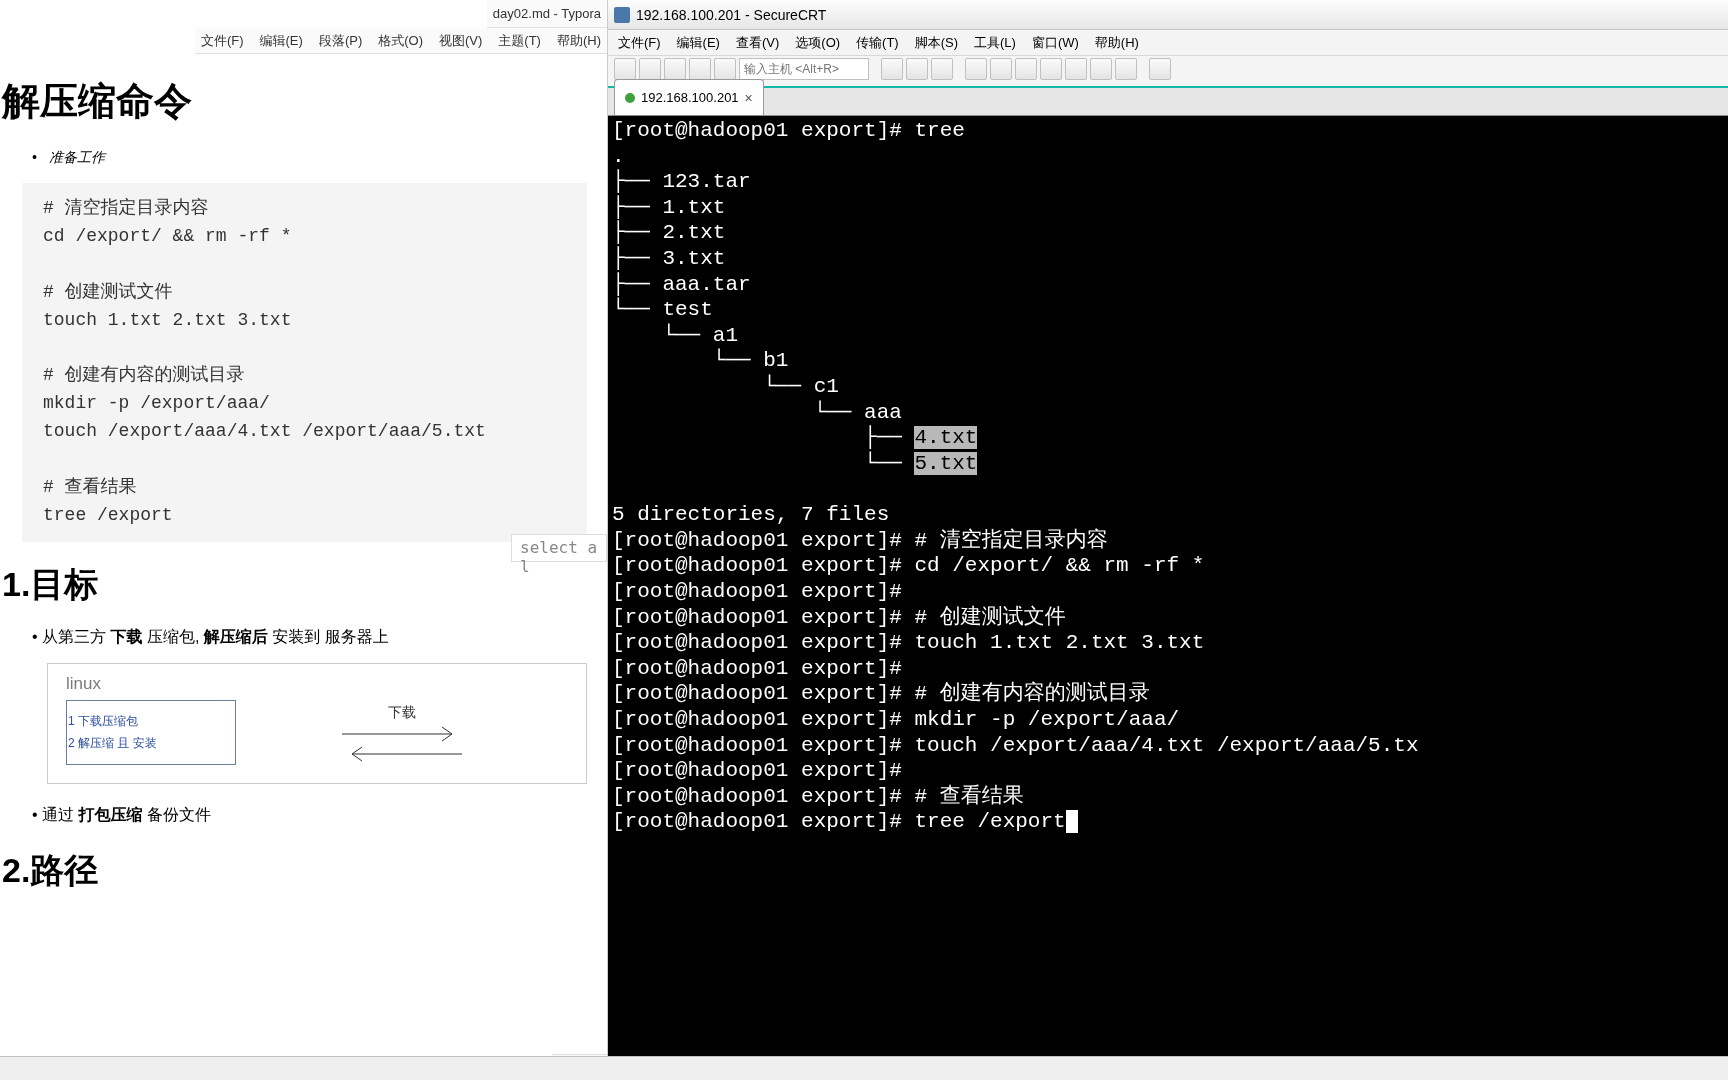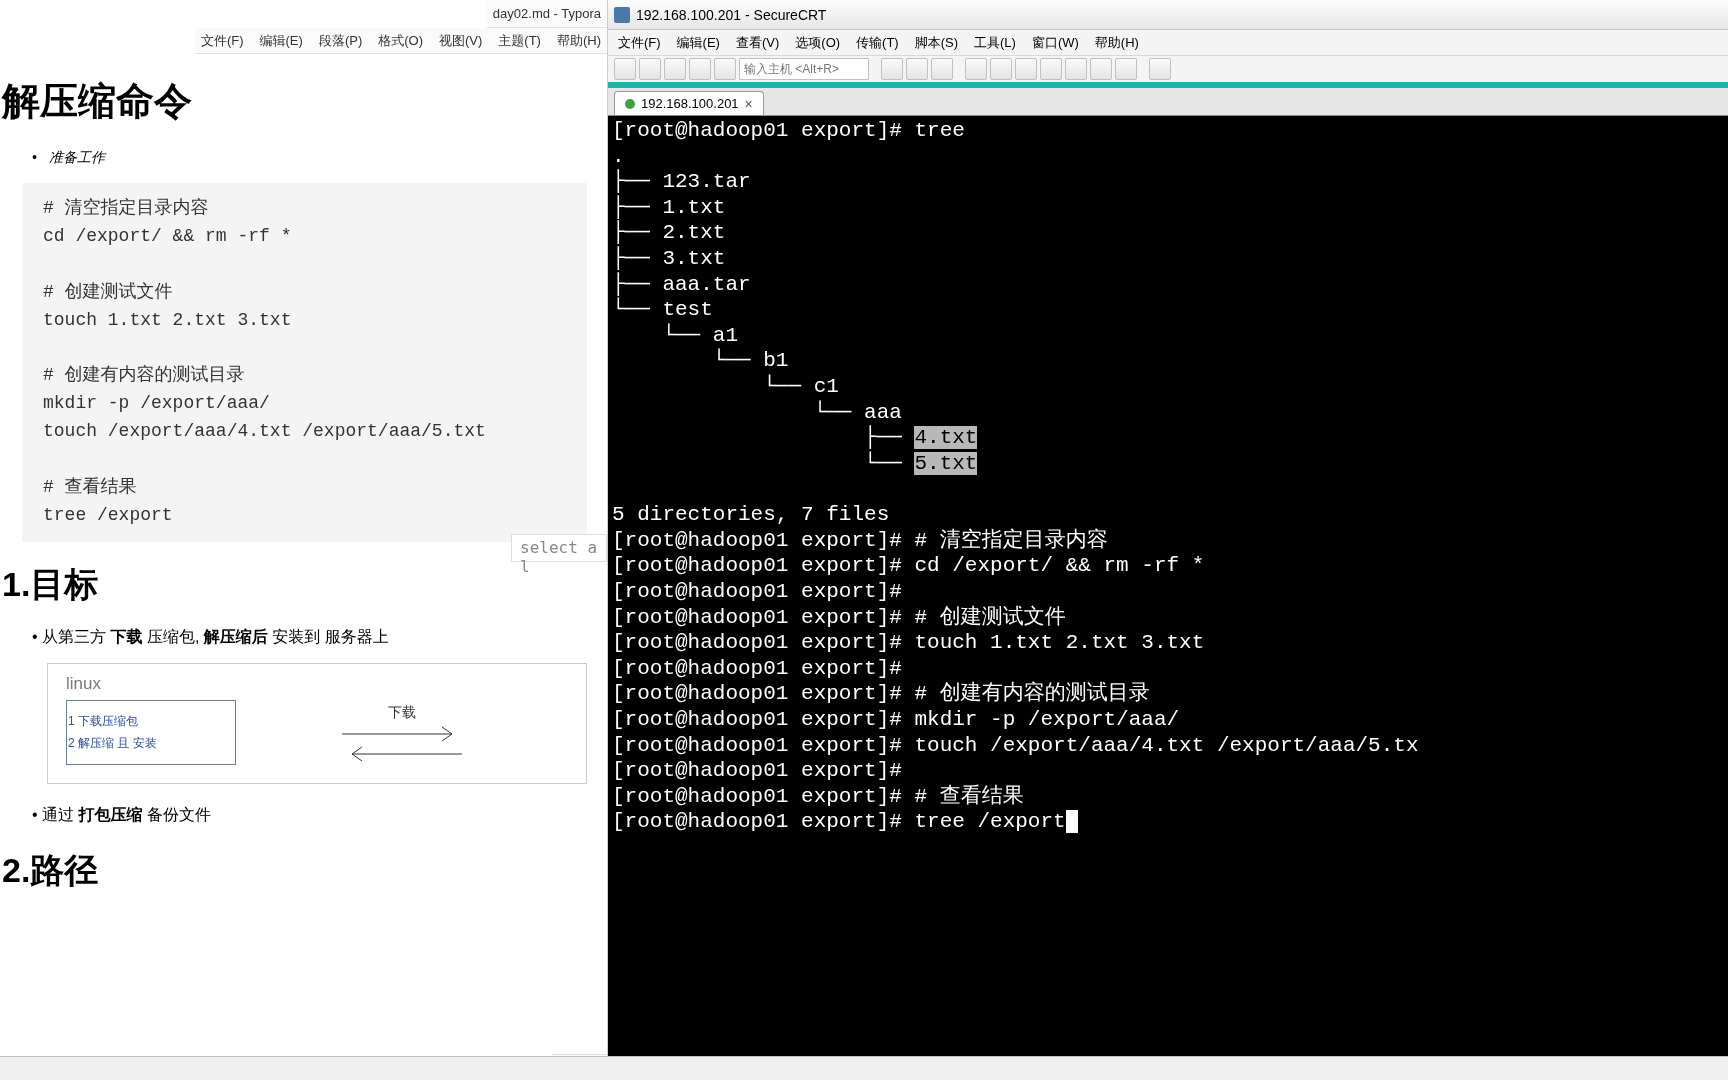--- a/index.html
+++ b/index.html
@@ -86,36 +86,36 @@
       background: linear-gradient(#fdfdfd,#e6e6e6);
       border-bottom: 1px solid #c8c8c8; font-size: 14px; gap: 6px;
     }
     .crt-icon { width: 16px; height: 16px; background: #4a78a8; border-radius: 2px; }
     .crt-menu {
       height: 26px; display: flex; align-items: center; gap: 16px;
       padding: 0 10px; background: #f4f4f4; font-size: 13px;
       border-bottom: 1px solid #d8d8d8;
     }
     .crt-toolbar {
-      height: 32px; display: flex; align-items: flex-end; gap: 3px;
+      height: 32px; display: flex; align-items: flex-start; gap: 3px;
       padding: 2px 6px; background: #f4f4f4;
-      border-bottom: 6px solid #14b8a6;
+      border-bottom: 2px solid #14b8a6;
     }
     .tb-btn { width: 22px; height: 22px; border: 1px solid #c0c0c0;
       background: linear-gradient(#fafafa,#e4e4e4); border-radius: 2px; }
     .tb-sep { width: 6px; }
     .tb-input { width: 130px; height: 22px; border: 1px solid #c0c0c0;
       background: #fff; font-size: 12px; padding: 0 4px; color: #888; }
     .crt-tabs {
       height: 28px; display: flex; align-items: flex-end; padding: 0 6px;
       background: #e6e6e6; border-bottom: 1px solid #888;
     }
     .crt-tab {
       display: flex; align-items: center; gap: 6px;
-      height: 24px; padding: 0 10px; border: 1px solid #9a9a9a;
+      height: 36px; padding: 0 10px; border: 1px solid #9a9a9a;
       border-bottom: none; border-radius: 4px 4px 0 0;
       background: #fefefe; font-size: 13px;
     }
     .tab-dot { width: 10px; height: 10px; background: #3fa03f; border-radius: 50%; }
     .tab-close { font-size: 14px; color: #555; }
     .terminal {
       flex: 1; background: #000; color: #fff;
       font-family: "Consolas","Courier New",monospace;
       font-size: 21px; line-height: 1.22; padding: 2px 4px;
       white-space: pre; overflow: hidden;

